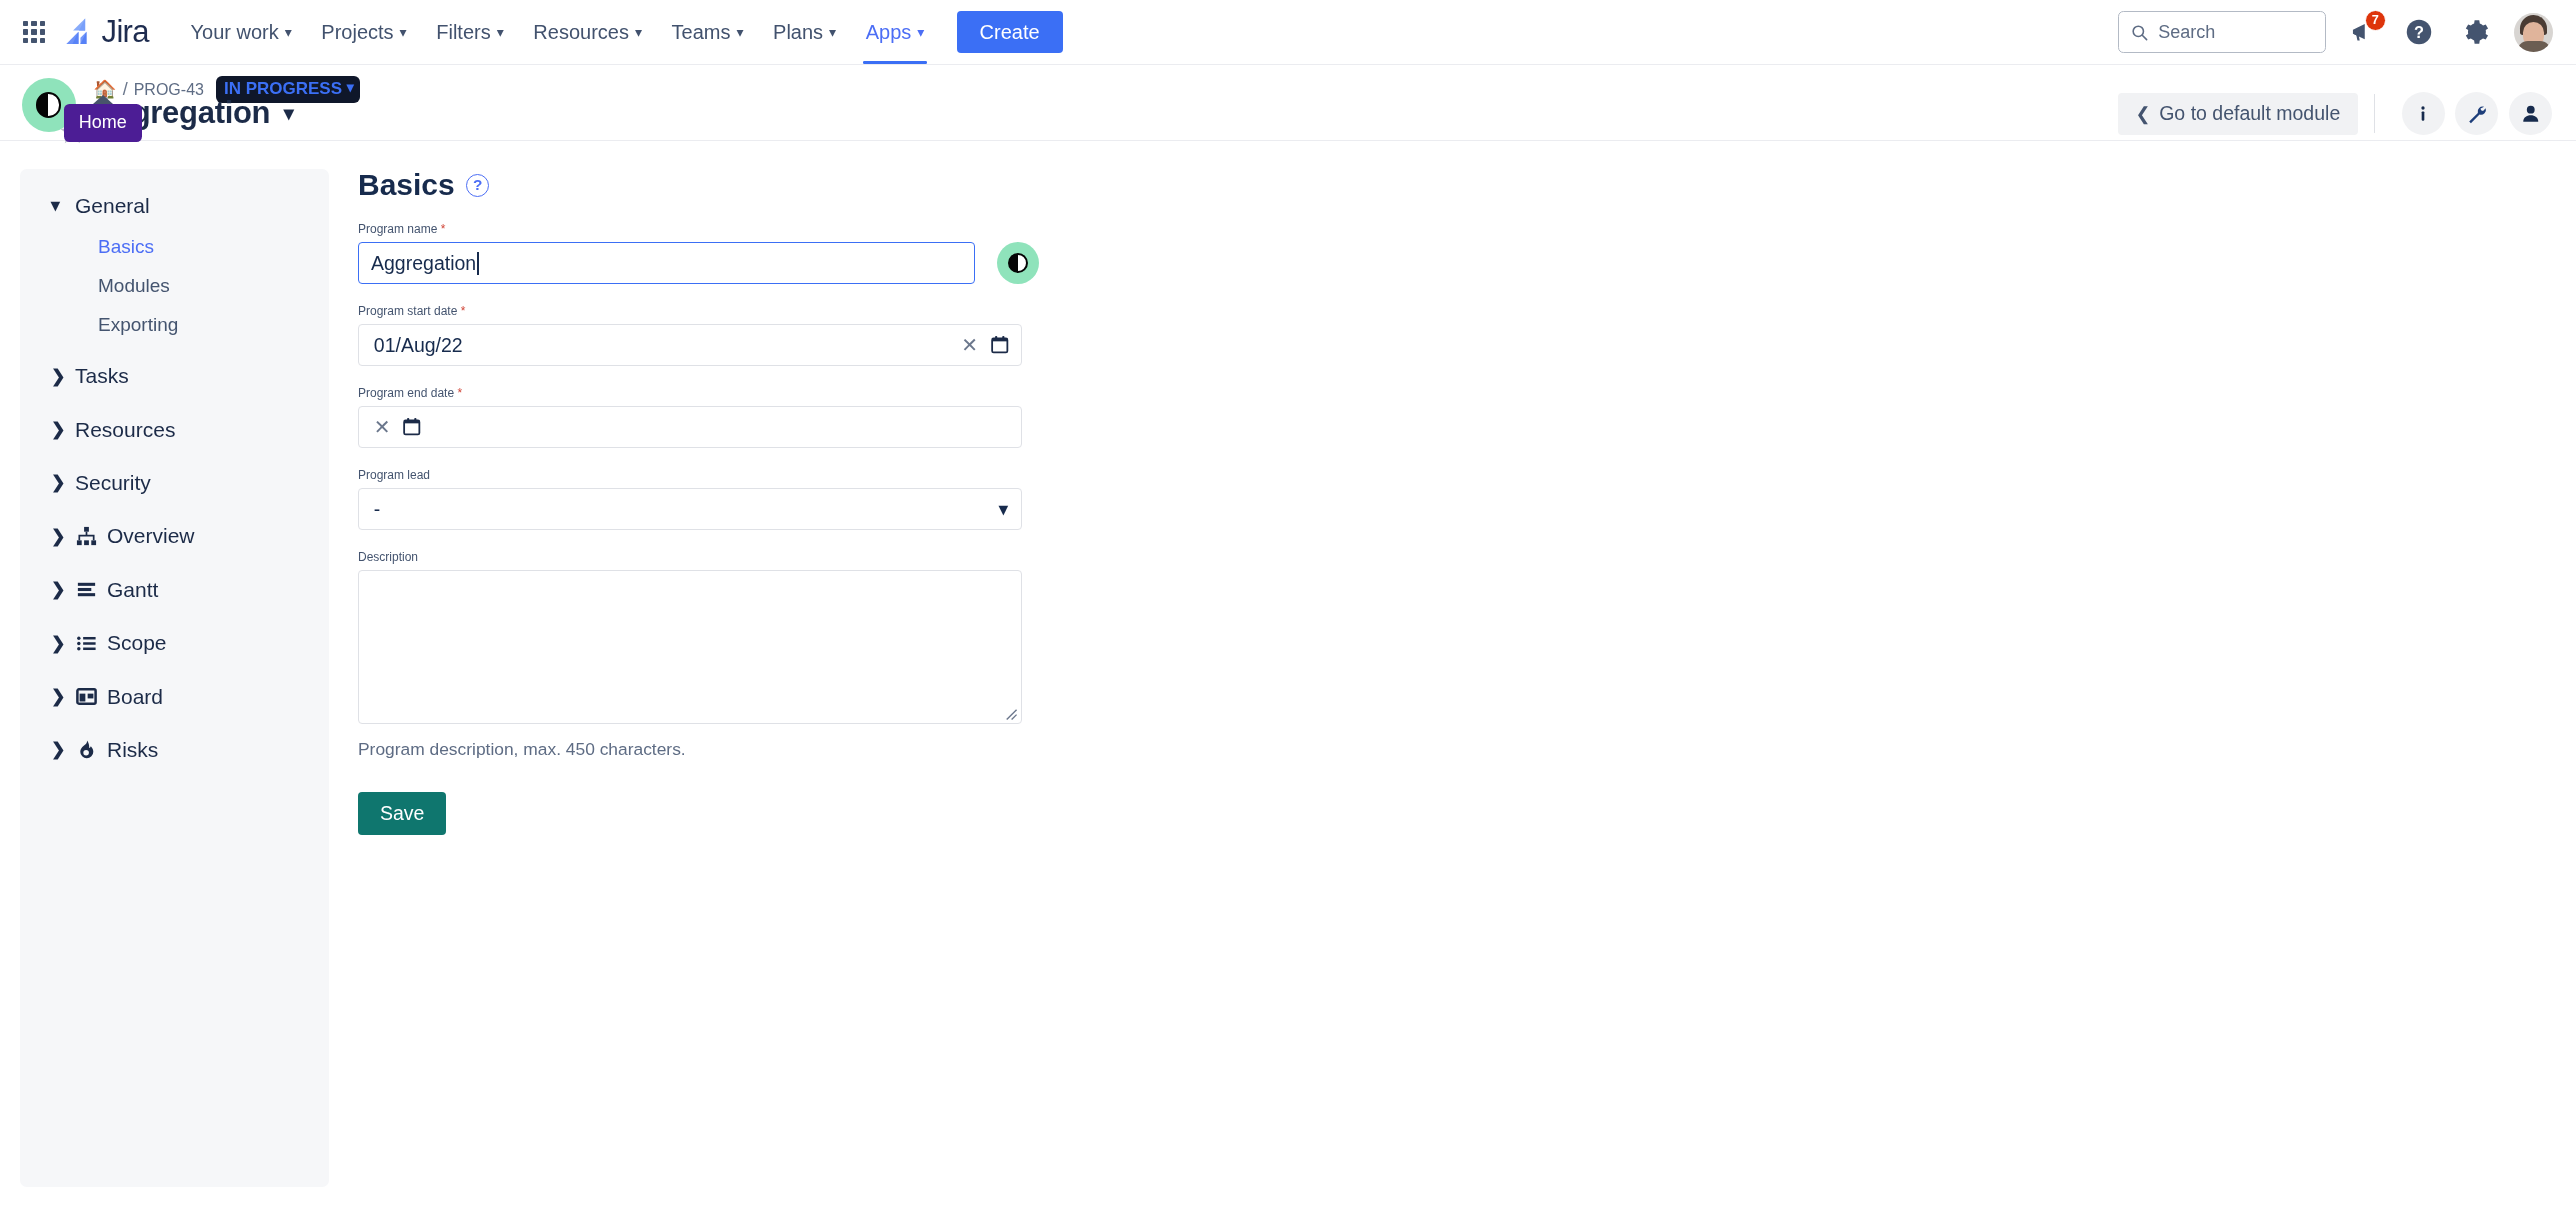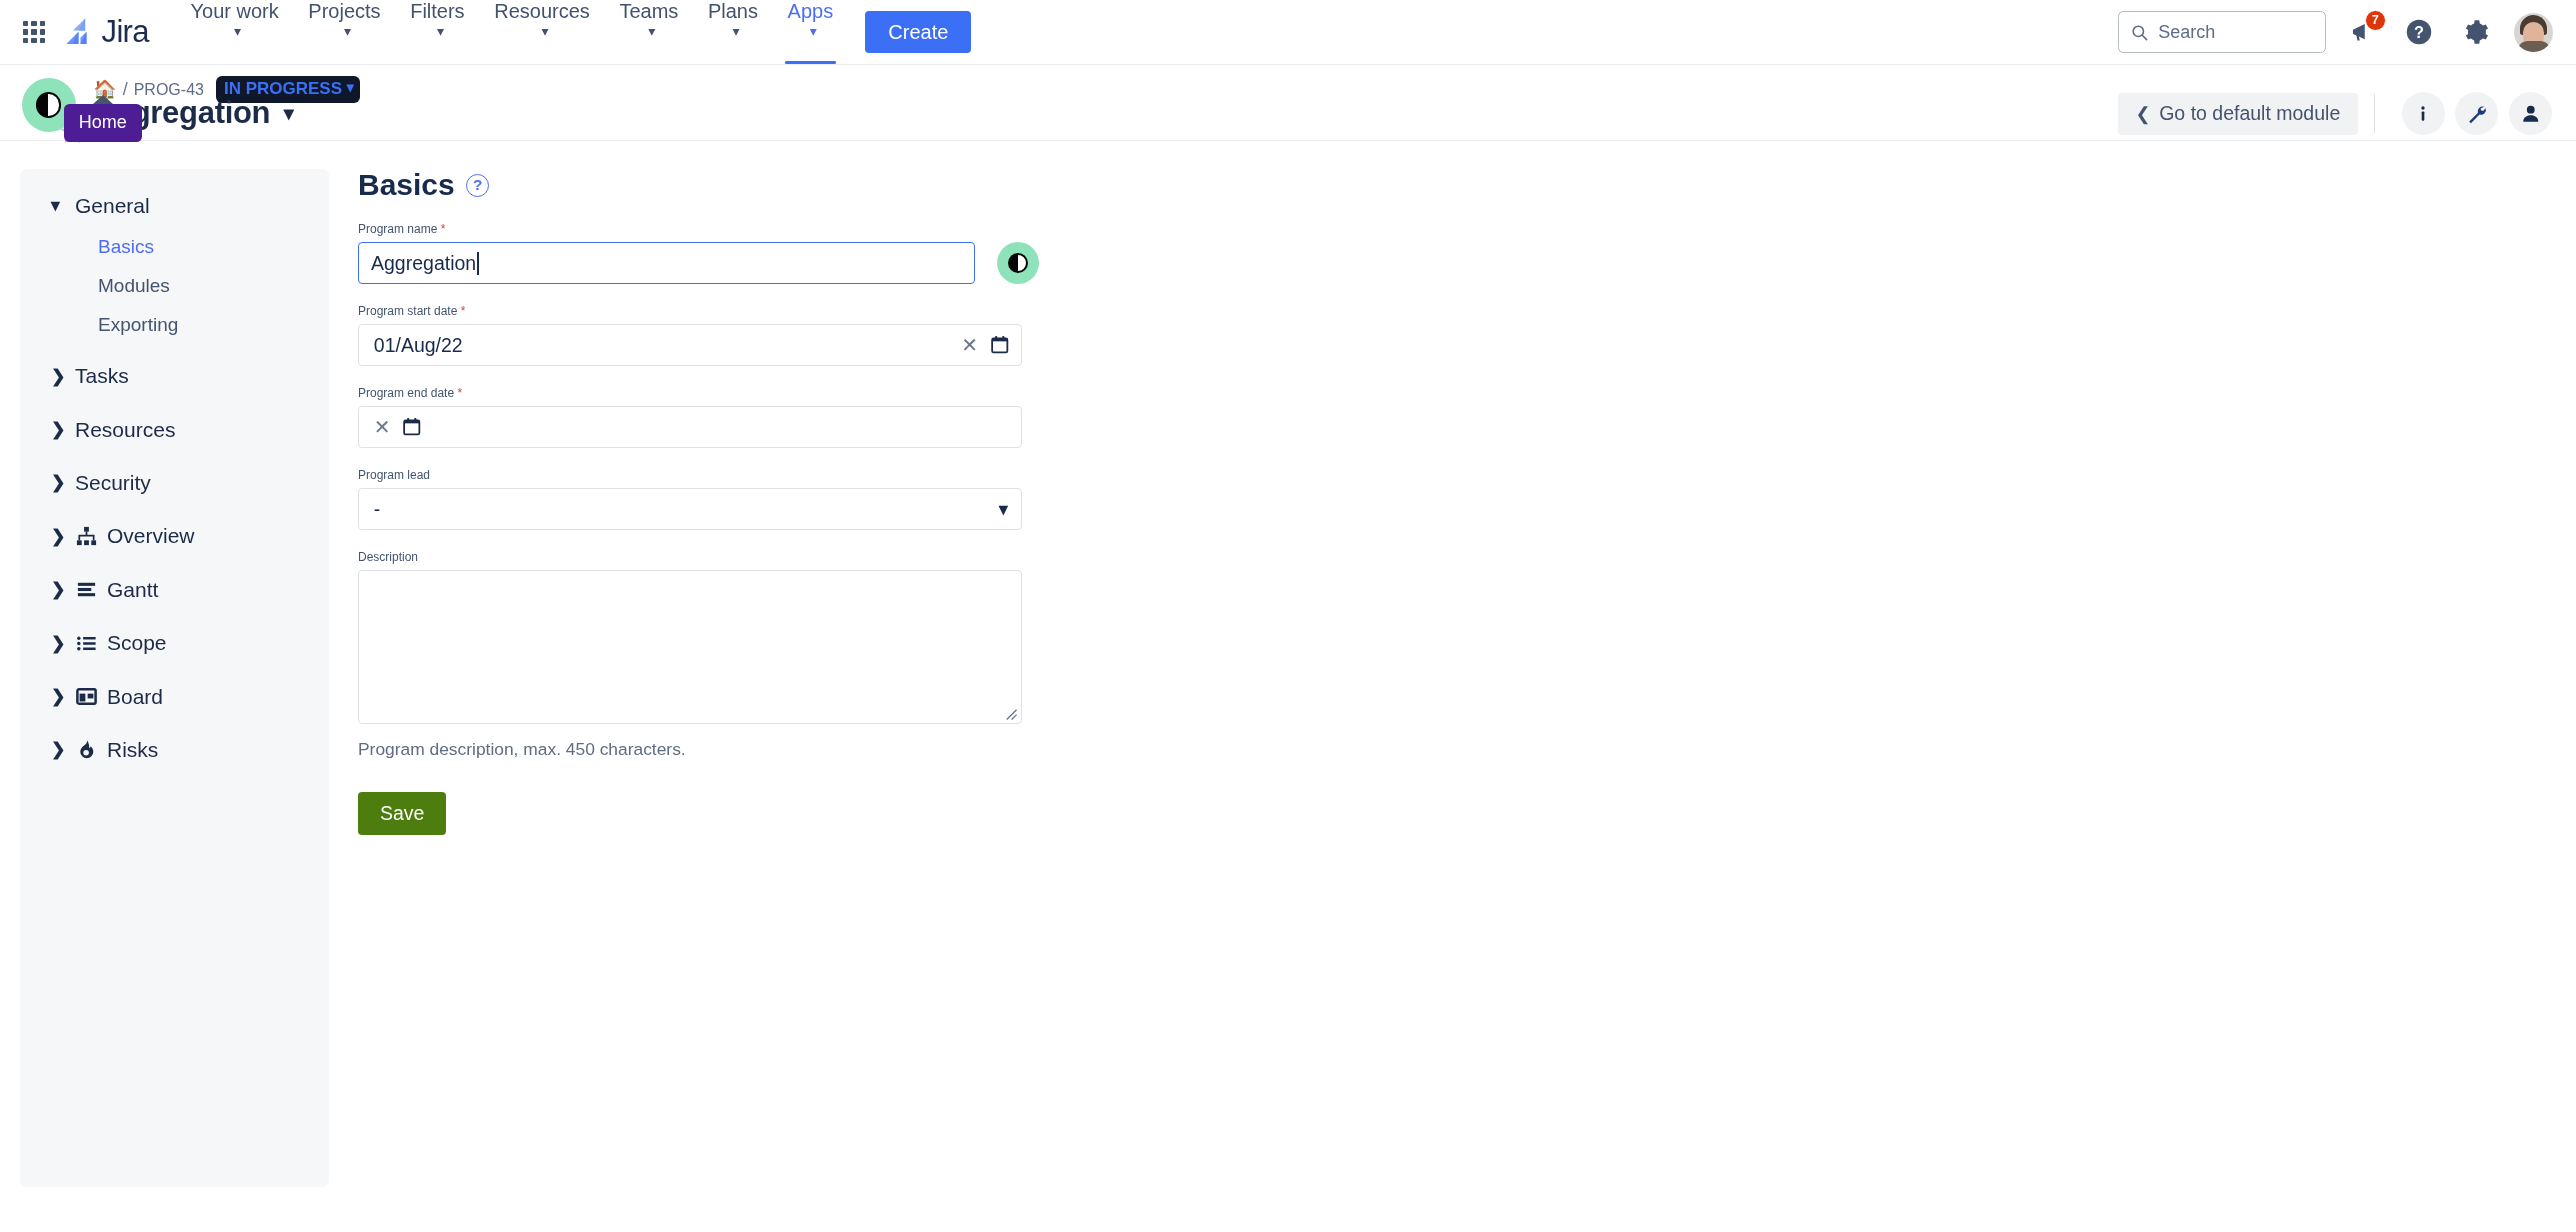--- a/index.html
+++ b/index.html
@@ -24,21 +24,21 @@
     gap:2.7px; padding:2.7px; cursor:pointer; }
   .apps-grid i { background:#44546f; border-radius:0.7px; display:block; }
 
   .jira-logo { display:flex; align-items:center; margin-left:17.4px; cursor:pointer; }
   .jira-word { font-size:31px; font-weight:500; color:#1e2c4f; letter-spacing:-0.7px; margin-left:6.7px;
     font-family:"Liberation Sans", sans-serif; }
 
   .nav-items { display:flex; align-items:center; margin-left:27px; height:100%; }
   .nav-item {
     position:relative; height:100%; display:flex; align-items:center;
-    padding:0 14.8px; font-size:20px; color:#42526e; cursor:pointer; white-space:nowrap;flex-direction:column;
+    padding:0 14.8px; font-size:20px; color:#42526e; cursor:pointer; white-space:nowrap;
   }
   .nav-item.active { color:#4c6ef5; }
   .nav-item .caret { margin-left:6px; font-size:14px; }
   .nav-item .underline {
     position:absolute; left:12px; right:12px; bottom:0; height:3.4px; background:#3b6ff5; border-radius:1.3px;
   }
   .create-btn {
     margin-left:17.4px; background:#3b6ff5; color:#fff; border:none; border-radius:4px;
     font-size:20px; padding:9.4px 23px; cursor:pointer;
     font-family:"Liberation Sans", sans-serif;
@@ -183,21 +183,21 @@
   }
   .sel-input .val { flex:1; }
   .sel-input .chev { font-size:17.4px; color:#172b4d; font-weight:700; }
   .textarea-box {
     width:664px; height:154px; border:1.3px solid #dfe1e6; border-radius:4px; background:#fff;
     position:relative; cursor:text;
   }
   .resize-grip { position:absolute; right:3.4px; bottom:2.7px; width:14.8px; height:14.8px; }
   .helper { font-size:17.4px; color:#5e6c84; margin-top:14.8px; }
   .save-btn {
-    margin-top:32px; background:#4d7c0f; color:#fff; border:none; border-radius:4px;
+    margin-top:32px; background:#0f766e; color:#fff; border:none; border-radius:4px;
     font-size:19.5px; padding:10px 22px; cursor:pointer; font-family:"Liberation Sans", sans-serif;
   }
 </style>
 </head>
 <body>
 
 <div class="topnav">
 
   <div class="apps-grid">
     <i></i>

